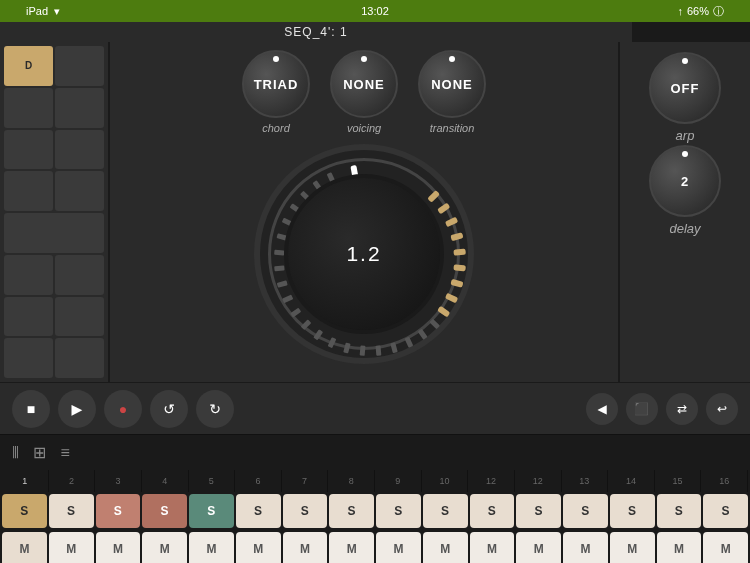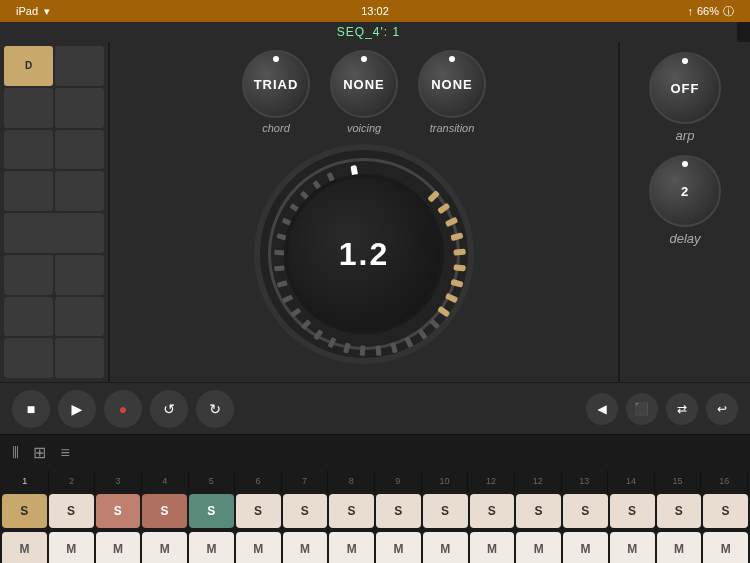--- a/index.html
+++ b/index.html
@@ -9,42 +9,42 @@
       background: #1a1a1a;
       font-family: -apple-system, 'Helvetica Neue', Arial, sans-serif;
       overflow: hidden;
       color: #fff;
     }
 
     
     #status-bar {
       width: 750px;
       height: 22px;
-      background: #a16207;
+      background: #4d7c0f;
       display: flex;
       align-items: center;
       justify-content: space-between;
-      padding: 0 16px;
+      padding: 0 26px;
       font-size: 11px;
       color: #fff;
     }
     .status-left { display: flex; align-items: center; gap: 6px; }
     .status-center { position: absolute; left: 50%; transform: translateX(-50%); font-size: 11px; }
     .status-right { display: flex; align-items: center; gap: 4px; font-size: 11px; }
 
     
     #seq-label {
-      width: 737px;
+      width: 632px;
       height: 20px;
       background: #2a2a2a;
       display: flex;
       align-items: center;
       justify-content: center;
       font-size: 12px;
-      color: #86efac;
+      color: #e5e5e5;
       letter-spacing: 1px;
     }
 
     
     #main-area {
       display: flex;
       width: 750px;
       height: 340px;
       background: #2a2a2a;
     }
@@ -183,36 +183,36 @@
       background: radial-gradient(circle at 40% 40%, #2a2a2a, #111);
       border: 4px solid #1a1a1a;
       display: flex;
       align-items: center;
       justify-content: center;
       position: relative;
       z-index: 2;
     }
 
     #dial-value {
-      font-size: 32px;
-      font-weight: 700;
+      font-size: 21px;
+      font-weight: 400;
       color: #fff;
       letter-spacing: 2px;
     }
 
     
     #right-panel {
       width: 130px;
       height: 340px;
       background: #2a2a2a;
       display: flex;
       flex-direction: column;
       align-items: center;
       padding: 10px;
-      gap: 12px;
+      gap: 2px;
     }
 
     .right-knob-group {
       display: flex;
       flex-direction: column;
       align-items: center;
       gap: 4px;
       width: 100%;
     }
 

